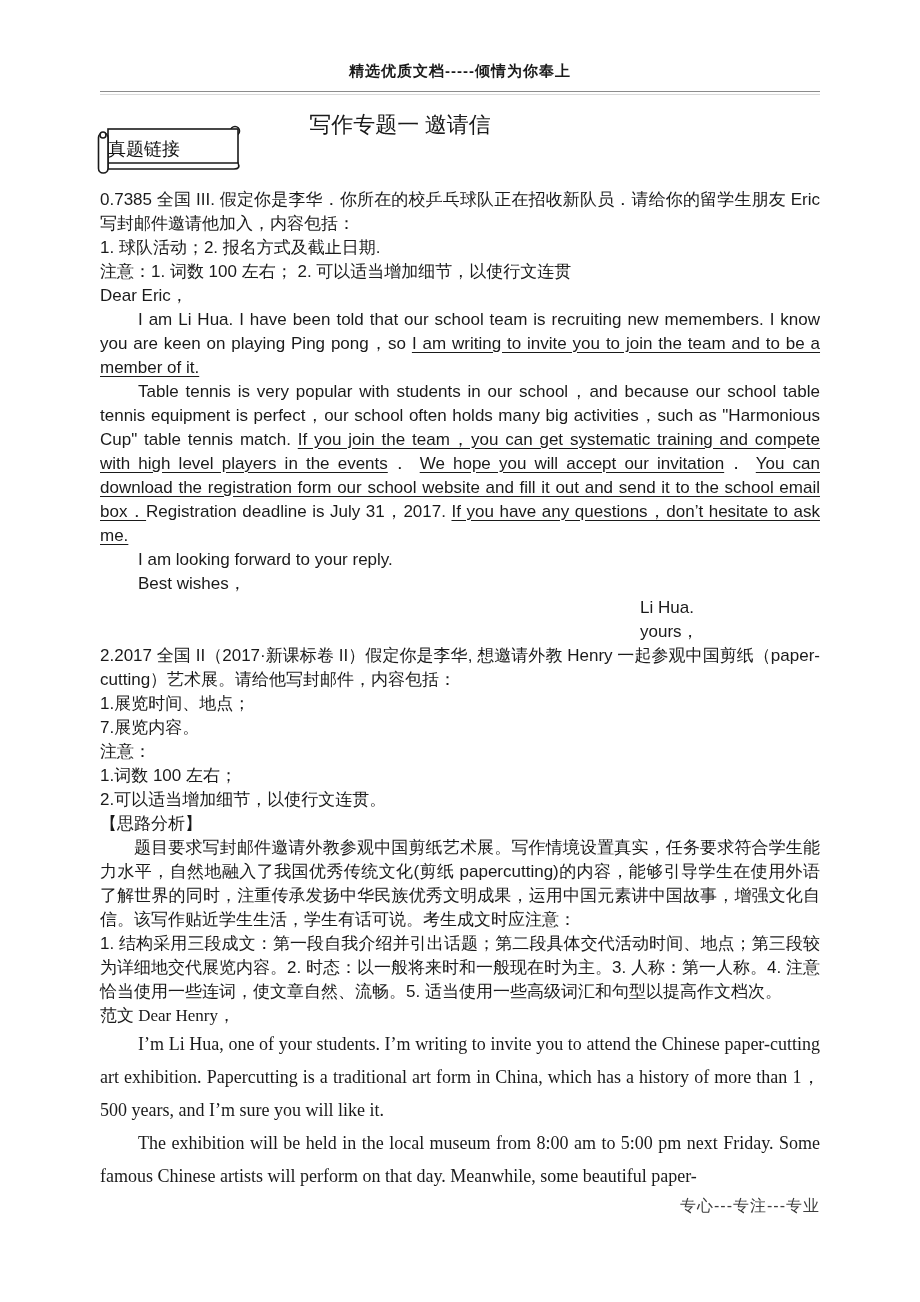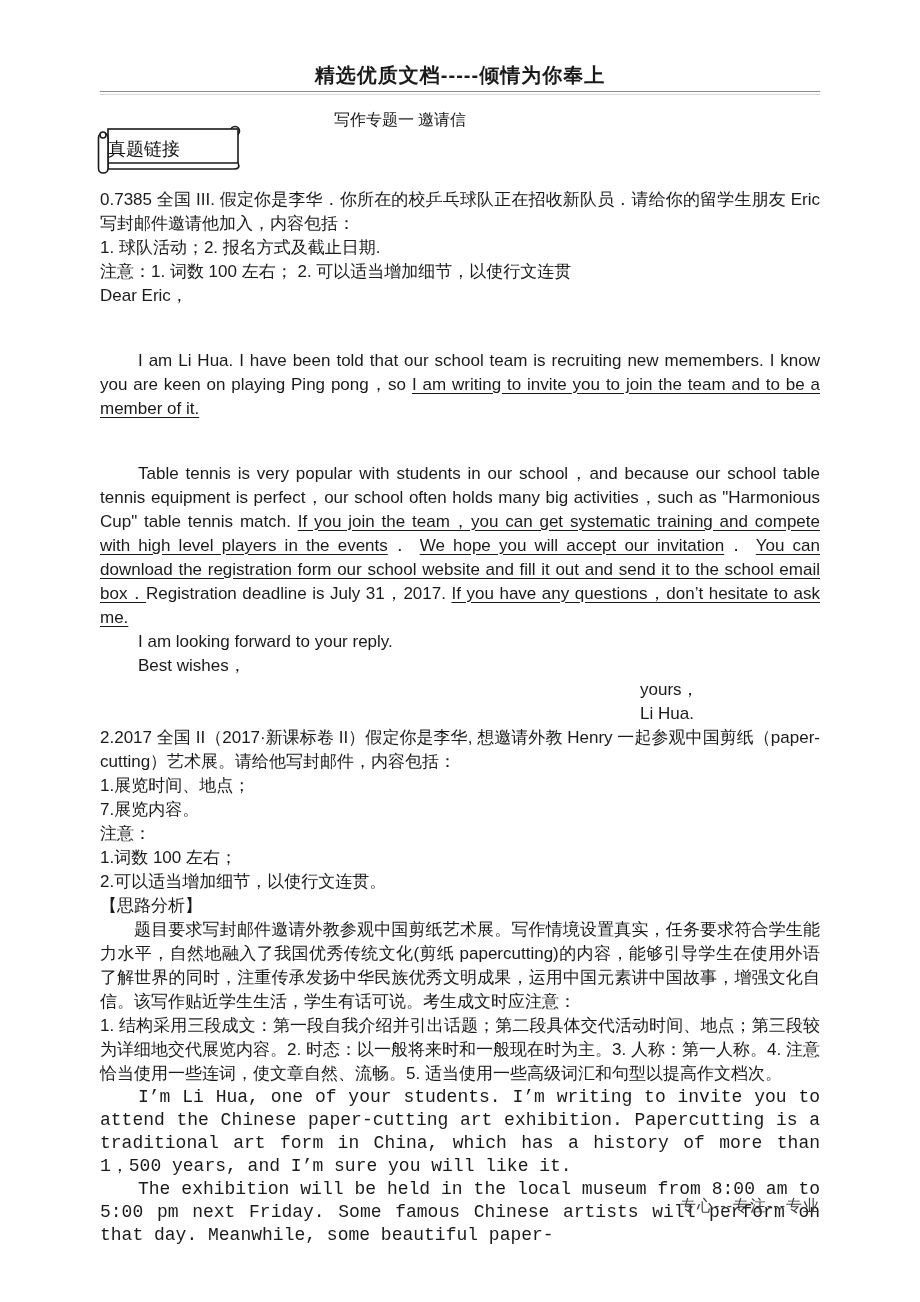--- a/index.html
+++ b/index.html
@@ -3,50 +3,50 @@
 <meta charset="utf-8">
 <style>
   html,body { margin:0; padding:0; background:#ffffff; }
   .page {
     position:relative; width:920px; height:1302px; background:#ffffff;
     font-family:"Liberation Sans","DejaVu Sans",sans-serif;
     color:#1a1a1a; overflow:hidden;
   }
   .header-text {
     position:absolute; top:62px; left:100px; width:720px;
-    text-align:center; font-weight:bold; font-size:20px; letter-spacing:1px;
+    text-align:center; font-weight:bold; font-size:15px; letter-spacing:1px;
   }
   .header-rule {
     position:absolute; top:91px; left:100px; width:720px; height:2px;
     border-top:1px solid #8c8c8c; border-bottom:1px solid #d9d9d9;
   }
   .doc-title {
     position:absolute; top:110px; left:40px; width:720px;
-    text-align:center; font-size:16px;
+    text-align:center; font-size:22px;
     font-family:"Liberation Serif","DejaVu Serif",serif;
   }
   .badge { position:absolute; top:120px; left:96px; width:152px; height:56px; }
   .badge svg { position:absolute; top:0; left:0; }
   .badge-label {
     position:absolute; top:17px; left:12px; font-size:18px;
     font-family:"Liberation Serif","DejaVu Serif",serif; color:#111;
   }
   .content {
     position:absolute; top:188px; left:100px; width:720px;
     font-size:17px; line-height:24px;
   }
   .jp { text-align:justify; }
-  .letter-p { text-indent:38px; text-align:justify;margin-top:41px; }
+  .letter-p { text-indent:38px; text-align:justify; }
   .indent { padding-left:38px; }
   .signoff { padding-left:540px; }
   .u { text-decoration:underline; text-underline-offset:3px; }
   .serif-latin { font-family:"Liberation Serif","DejaVu Serif",serif; }
   .model-p {
-    font-family:Liberation Mono, monospace;
-    font-size:18px; line-height:23px; text-indent:38px; text-align:justify;
+    font-family:Liberation Serif, serif;
+    font-size:18px; line-height:33px; text-indent:38px; text-align:justify;
   }
   .footer {
     position:absolute; top:1196px; left:100px; width:720px;
     text-align:right; font-size:16px; color:#3d3d3d; letter-spacing:1px;
   }
 </style>
 </head>
 <body>
 
 <div class="page">
@@ -75,34 +75,35 @@
 
     <div class="jp">0.7385 全国 III. 假定你是李华．你所在的校乒乓球队正在招收新队员．请给你的留学生朋友 Eric 写封邮件邀请他加入，内容包括：</div>
     <div>  1. 球队活动；2. 报名方式及截止日期.</div>
     <div>注意：1. 词数 100 左右；  2. 可以适当增加细节，以使行文连贯</div>
 
     <div>Dear Eric，</div>
     <div class="letter-p"><span>I am Li Hua. I have been told that our school team is recruiting new memembers. I know you are keen on playing Ping pong，so </span><span class="u">I am writing to invite you to join the team and to be a member of it. </span></div>
     <div class="letter-p"><span>Table tennis is very popular with students in our school，and because our school table tennis equipment is perfect，our school often holds many big activities，such as "Harmonious Cup" table tennis match. </span><span class="u">If you join the team，you can get systematic training and compete with high level players in the events</span><span>． </span><span class="u">We hope you will accept our invitation</span><span>． </span><span class="u">You can download the registration form our school website and fill it out and send it to the school email box．</span><span>Registration deadline is July 31，2017. </span><span class="u">If you have any questions，don’t hesitate to ask me.</span></div>
     <div class="indent">I am looking forward to your reply.</div>
     <div class="indent">Best wishes，</div>
+    <div class="signoff">Li Hua.</div>
     <div class="signoff">yours，</div>
-    <div class="signoff">Li Hua.</div>
 
     <div class="jp"> 2.2017 全国 II（2017·新课标卷 II）假定你是李华, 想邀请外教 Henry 一起参观中国剪纸（paper-cutting）艺术展。请给他写封邮件，内容包括：</div>
     <div>1.展览时间、地点；</div>
     <div>7.展览内容。</div>
     <div>注意：</div>
     <div>1.词数 100 左右；</div>
     <div>2.可以适当增加细节，以使行文连贯。</div>
 
     <div>【思路分析】</div>
     <div class="jp" style="text-indent:2em">题目要求写封邮件邀请外教参观中国剪纸艺术展。写作情境设置真实，任务要求符合学生能力水平，自然地融入了我国优秀传统文化(剪纸 papercutting)的内容，能够引导学生在使用外语了解世界的同时，注重传承发扬中华民族优秀文明成果，运用中国元素讲中国故事，增强文化自信。该写作贴近学生生活，学生有话可说。考生成文时应注意：</div>
     <div class="jp">1. 结构采用三段成文：第一段自我介绍并引出话题；第二段具体交代活动时间、地点；第三段较为详细地交代展览内容。2. 时态：以一般将来时和一般现在时为主。3. 人称：第一人称。4. 注意恰当使用一些连词，使文章自然、流畅。5. 适当使用一些高级词汇和句型以提高作文档次。</div>
 
+    <div class="serif-latin">范文 Dear Henry，</div>
     <div class="model-p">I’m Li Hua, one of your students. I’m writing to invite you to attend the Chinese paper-cutting art exhibition. Papercutting is a traditional art form in China, which has a history of more than 1，500 years, and I’m sure you will like it.</div>
     <div class="model-p">The exhibition will be held in the local museum from 8:00 am to 5:00 pm next Friday. Some famous Chinese artists will perform on that day. Meanwhile, some beautiful paper-</div>
 
   </div>
 
   <div class="footer">专心---专注---专业</div>
 
 </div>
 
 </body></html>

